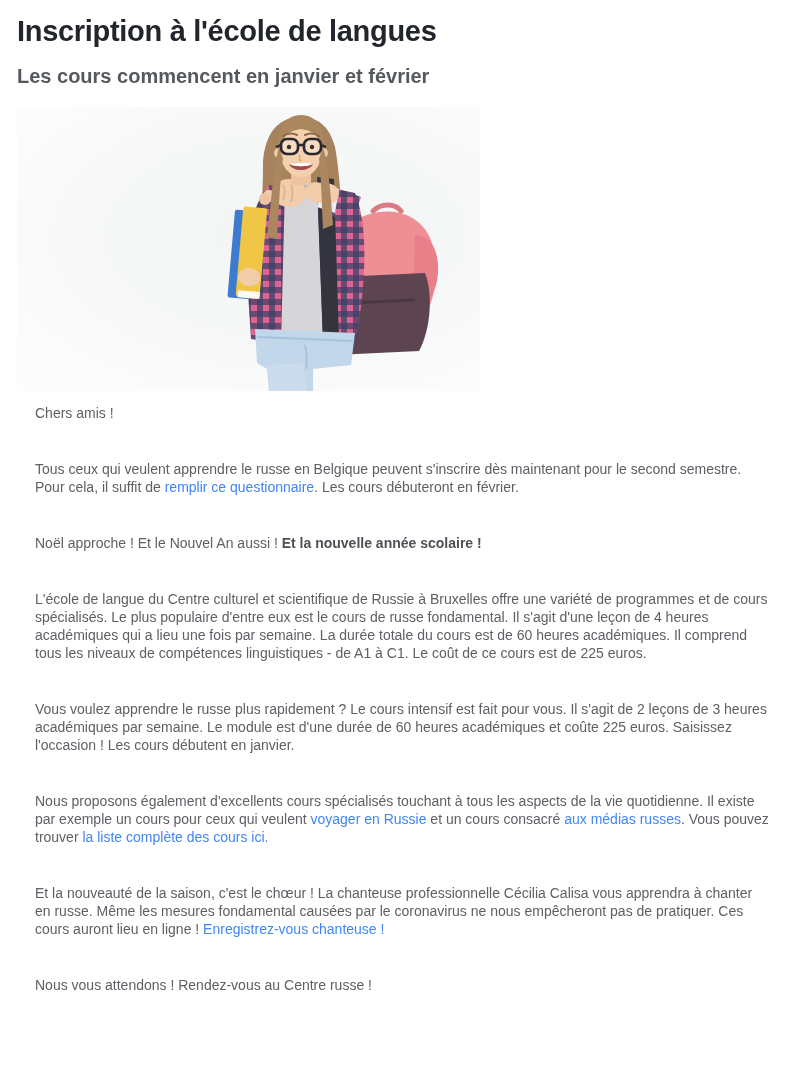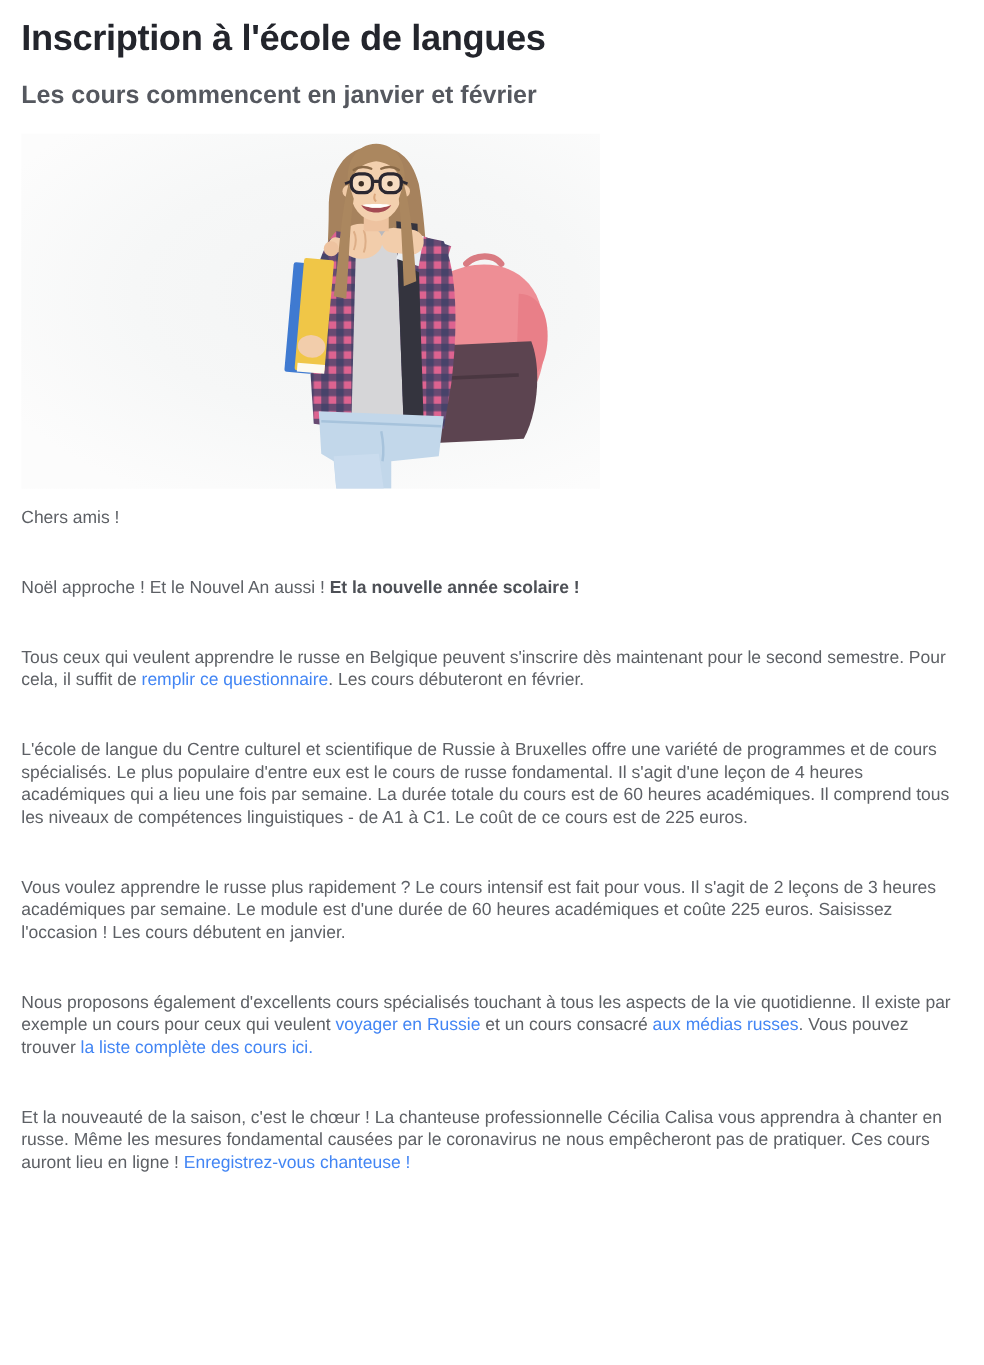--- a/index.html
+++ b/index.html
@@ -23,21 +23,21 @@
   }
   .page-subtitle{
     font-size:20px;line-height:24px;font-weight:700;
     color:var(--subtitle);margin:16px 0 0;
   }
   .hero{
     margin-top:19px;width:463px;height:284px;overflow:hidden;
     background:radial-gradient(ellipse 70% 65% at 58% 45%, #f3f4f4 0%, #f6f7f7 55%, #fcfcfc 100%);
   }
   .hero svg{display:block;width:463px;height:284px;}
-  .article{margin-top:13px;}
+  .article{margin-top:13px;margin-left:18px;}
   .article p{
     margin:0 0 38px;font-size:14px;line-height:18px;color:var(--body);
   }
   .article .bold{font-weight:700;color:var(--bold);}
   .article a.link{color:var(--link);text-decoration:none;cursor:pointer;}
 </style>
 </head>
 <body>
 
 <div class="content">
@@ -129,21 +129,22 @@
         <g>
           <path d="M272,57 C276,65 292,65 296,57 C290,60 278,60 272,57 Z" fill="#a44a52"></path>
           <path d="M273,57 C278,60 290,60 295,57 C292,56 276,56 273,57 Z" fill="#ffffff"></path>
         </g>
       </g>
     </svg>
   </div>
 
   <div class="article">
       <p><span>Chers amis !</span></p>
+      <p><span>Tous ceux qui veulent apprendre le russe en Belgique peuvent s'inscrire dès maintenant pour le second semestre. Pour cela, il suffit de </span><a href="#" class="link">remplir ce questionnaire</a><span>. Les cours débuteront en février.</span></p>
       <p><span>Noël approche ! Et le Nouvel An aussi ! </span><span class="bold">Et la nouvelle année scolaire !</span></p>
-      <p><span>Tous ceux qui veulent apprendre le russe en Belgique peuvent s'inscrire dès maintenant pour le second semestre. Pour cela, il suffit de </span><a href="#" class="link">remplir ce questionnaire</a><span>. Les cours débuteront en février.</span></p>
       <p><span>L'école de langue du Centre culturel et scientifique de Russie à Bruxelles offre une variété de programmes et de cours spécialisés. Le plus populaire d'entre eux est le cours de russe fondamental. Il s'agit d'une leçon de 4 heures académiques qui a lieu une fois par semaine. La durée totale du cours est de 60 heures académiques. Il comprend tous les niveaux de compétences linguistiques - de A1 à C1. Le coût de ce cours est de 225 euros.</span></p>
       <p><span>Vous voulez apprendre le russe plus rapidement ? Le cours intensif est fait pour vous. Il s'agit de 2 leçons de 3 heures académiques par semaine. Le module est d'une durée de 60 heures académiques et coûte 225 euros. Saisissez l'occasion ! Les cours débutent en janvier.</span></p>
       <p><span>Nous proposons également d'excellents cours spécialisés touchant à tous les aspects de la vie quotidienne. Il existe par exemple un cours pour ceux qui veulent </span><a href="#" class="link">voyager en Russie</a><span> et un cours consacré </span><a href="#" class="link">aux médias russes</a><span>. Vous pouvez trouver </span><a href="#" class="link">la liste complète des cours ici.</a></p>
       <p><span>Et la nouveauté de la saison, c'est le chœur ! La chanteuse professionnelle Cécilia Calisa vous apprendra à chanter en russe. Même les mesures fondamental causées par le coronavirus ne nous empêcheront pas de pratiquer. Ces cours auront lieu en ligne ! </span><a href="#" class="link">Enregistrez-vous chanteuse !</a></p>
+      <p><span>Nous vous attendons ! Rendez-vous au Centre russe !</span></p>
     </div>
 
 </div>
 
 </body></html>

